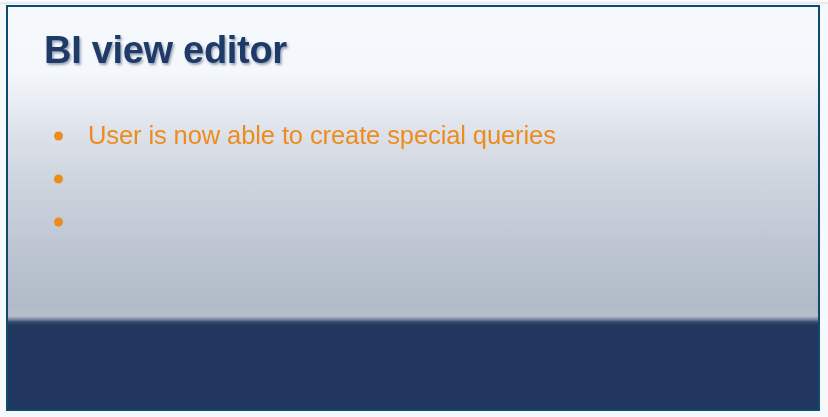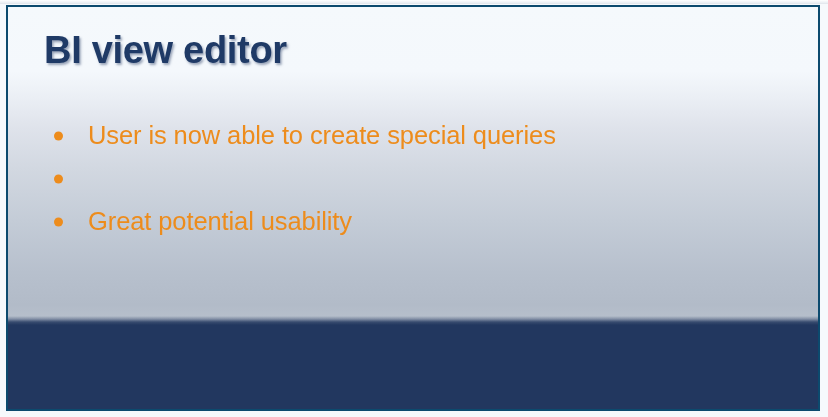--- a/index.html
+++ b/index.html
@@ -146,19 +146,18 @@
         <span class="bullet-marker"></span>
         <span class="bullet-text">User is now able to create special queries</span>
       </li>
 
       <li class="bullet-item">
         <span class="bullet-marker"></span>
       </li>
 
       <li class="bullet-item">
         <span class="bullet-marker"></span>
-        <span class="bullet-text">Great potential usability</span>
       </li>
 
     </ul>
 
   </div>
 </div>
 
 </body></html>

